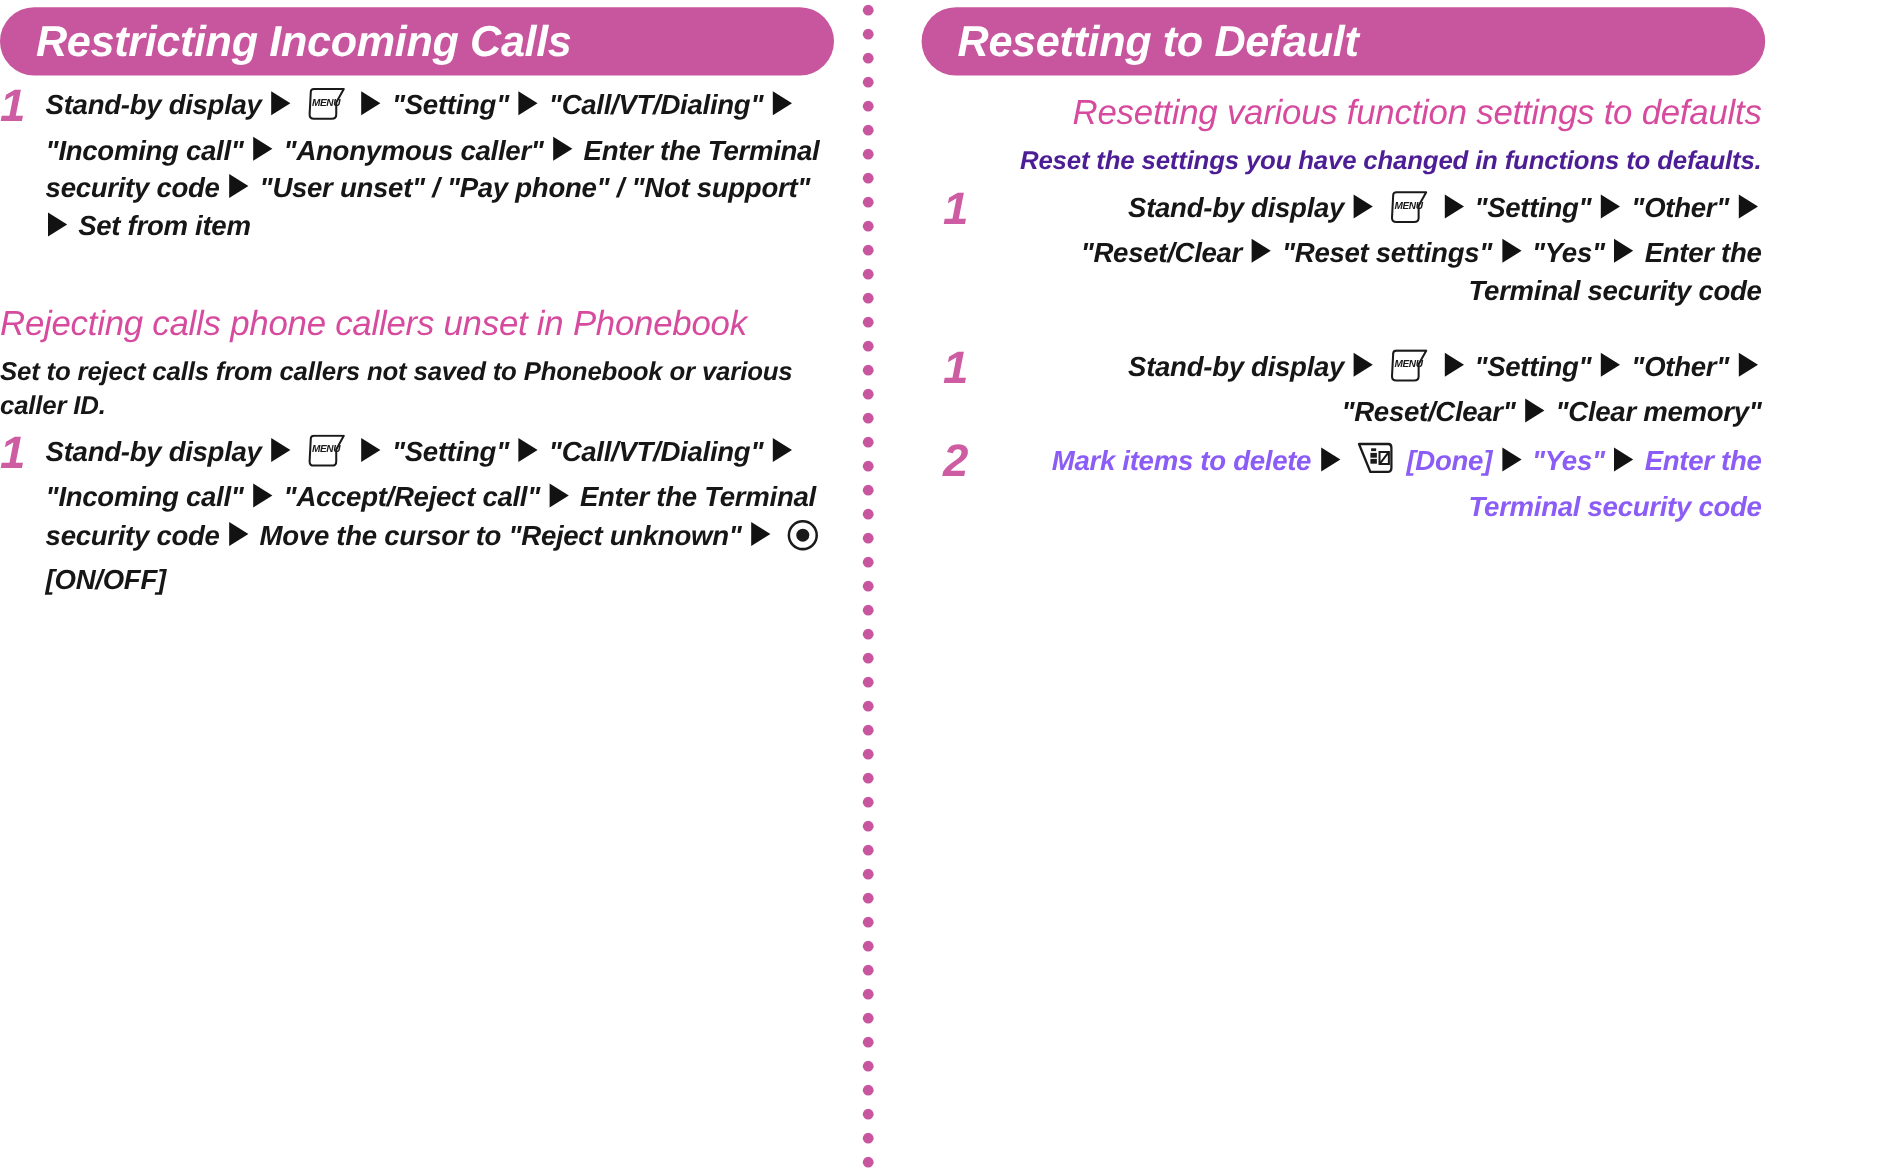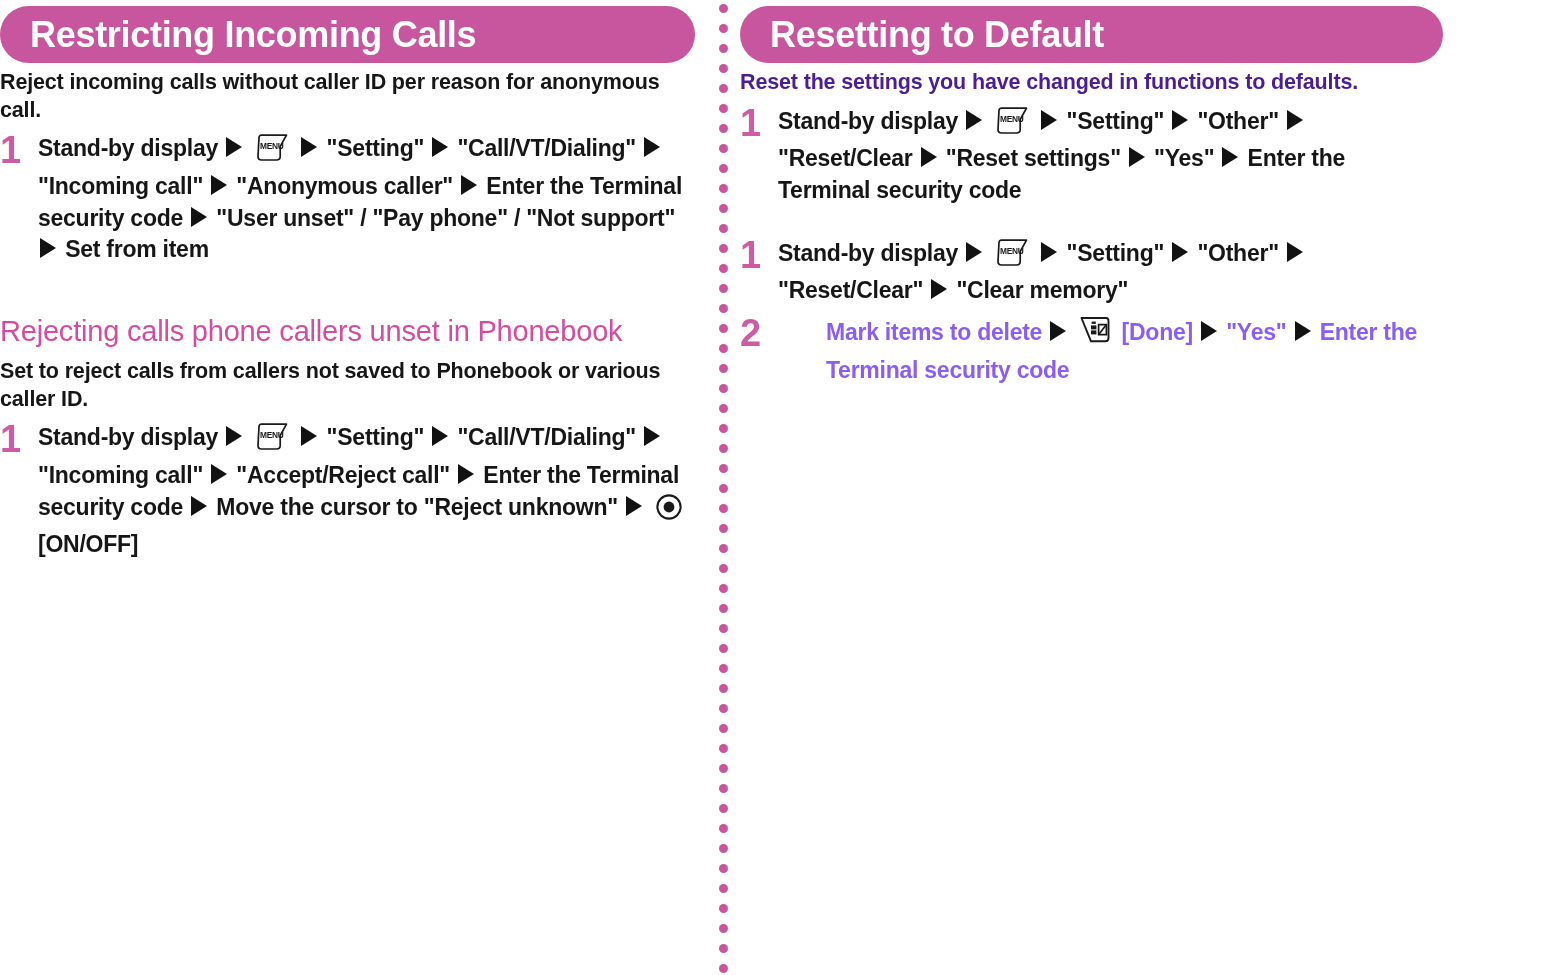--- a/index.html
+++ b/index.html
@@ -15,20 +15,21 @@
     color: #1a1a1a;
     overflow: hidden;
     position: relative;
   }
 
   .page {
     position: relative;
     width: 1332px;
     height: 975px;
     background: #ffffff;
+    font-style: italic;
   }
 
   
   .divider {
     position: absolute;
     left: 719px;
     top: 0;
     width: 9px;
     height: 975px;
   }
@@ -41,21 +42,21 @@
     background: #C8569E;
   }
 
   
   .col {
     position: absolute;
     top: 0;
     width: 700px;
   }
   .col-left  { left: 0px; }
-  .col-right { left: 740px; }
+  .col-right { left: 768px; text-align: right; }
 
   
   .banner {
     background: #C8569E;
     border-radius: 34px;
     height: 57px;
     margin: 6px 0 0 0;
     display: flex;
     align-items: center;
     padding: 0 30px;
@@ -200,21 +201,20 @@
       <span class="dot" style="top: 964px; background: rgb(200, 86, 158);"></span>
     </div>
 
   <div class="col col-left">
 
     <div class="banner" style="background: rgb(200, 86, 158);">
       <span class="banner-title" style="color: rgb(255, 255, 255);">Restricting Incoming Calls</span>
     </div>
 
 
-    <div class="lead" style="color: rgb(22, 22, 22);">Reject incoming calls without caller ID per reason for anonymous call.</div>
 
     <div class="step">
       <div class="step-num" style="color: rgb(206, 92, 163);">1</div>
       <div class="step-body" style="color: rgb(22, 22, 22);">
         <span>Stand-by display</span>
         <span class="tri"></span>
         <span class="keyicon">
           <svg width="34" height="28" viewBox="0 0 34 28" aria-hidden="true">
             <path d="M4,3.5 Q4,1.2 6.6,1.2 L26.5,1.2 L31.5,1.2 L25.2,12.5 L25.2,22.5 Q25.2,26 21.5,26 L6.6,26 Q3,26 3,22.5 Z" fill="#ffffff" stroke="#1a1a1a" stroke-width="1.7" stroke-linejoin="round"></path>
             <text x="5" y="15" font-family="'Liberation Sans', sans-serif" font-size="8.4" fill="#1a1a1a" letter-spacing="-0.3">MENU</text>
@@ -279,20 +279,21 @@
     </div>
 
   </div>
 
   <div class="col col-right">
 
     <div class="banner" style="background: rgb(200, 86, 158);">
       <span class="banner-title" style="color: rgb(255, 255, 255);">Resetting to Default</span>
     </div>
 
+    <div class="section-heading" style="color: rgb(214, 75, 158);">Resetting various function settings to defaults</div>
 
     <div class="lead" style="color: #4c1d95;">Reset the settings you have changed in functions to defaults.</div>
 
     <div class="step">
       <div class="step-num" style="color: rgb(206, 92, 163);">1</div>
       <div class="step-body" style="color: rgb(22, 22, 22);">
         <span>Stand-by display</span>
         <span class="tri"></span>
         <span class="keyicon">
           <svg width="34" height="28" viewBox="0 0 34 28" aria-hidden="true">

